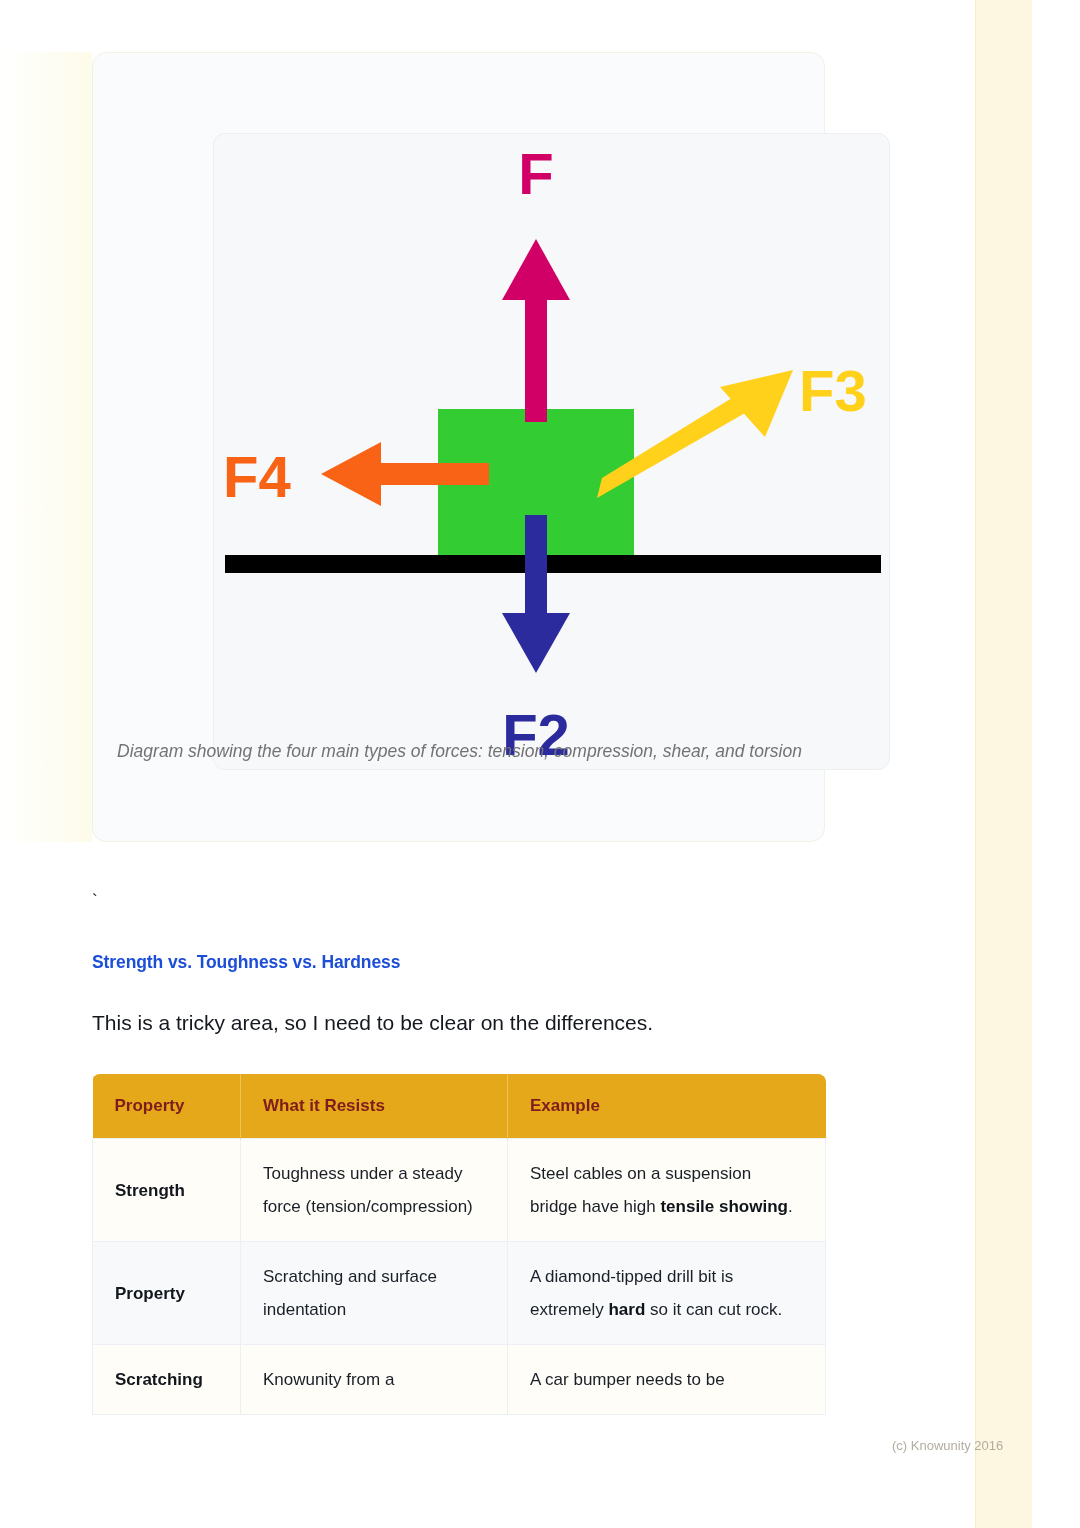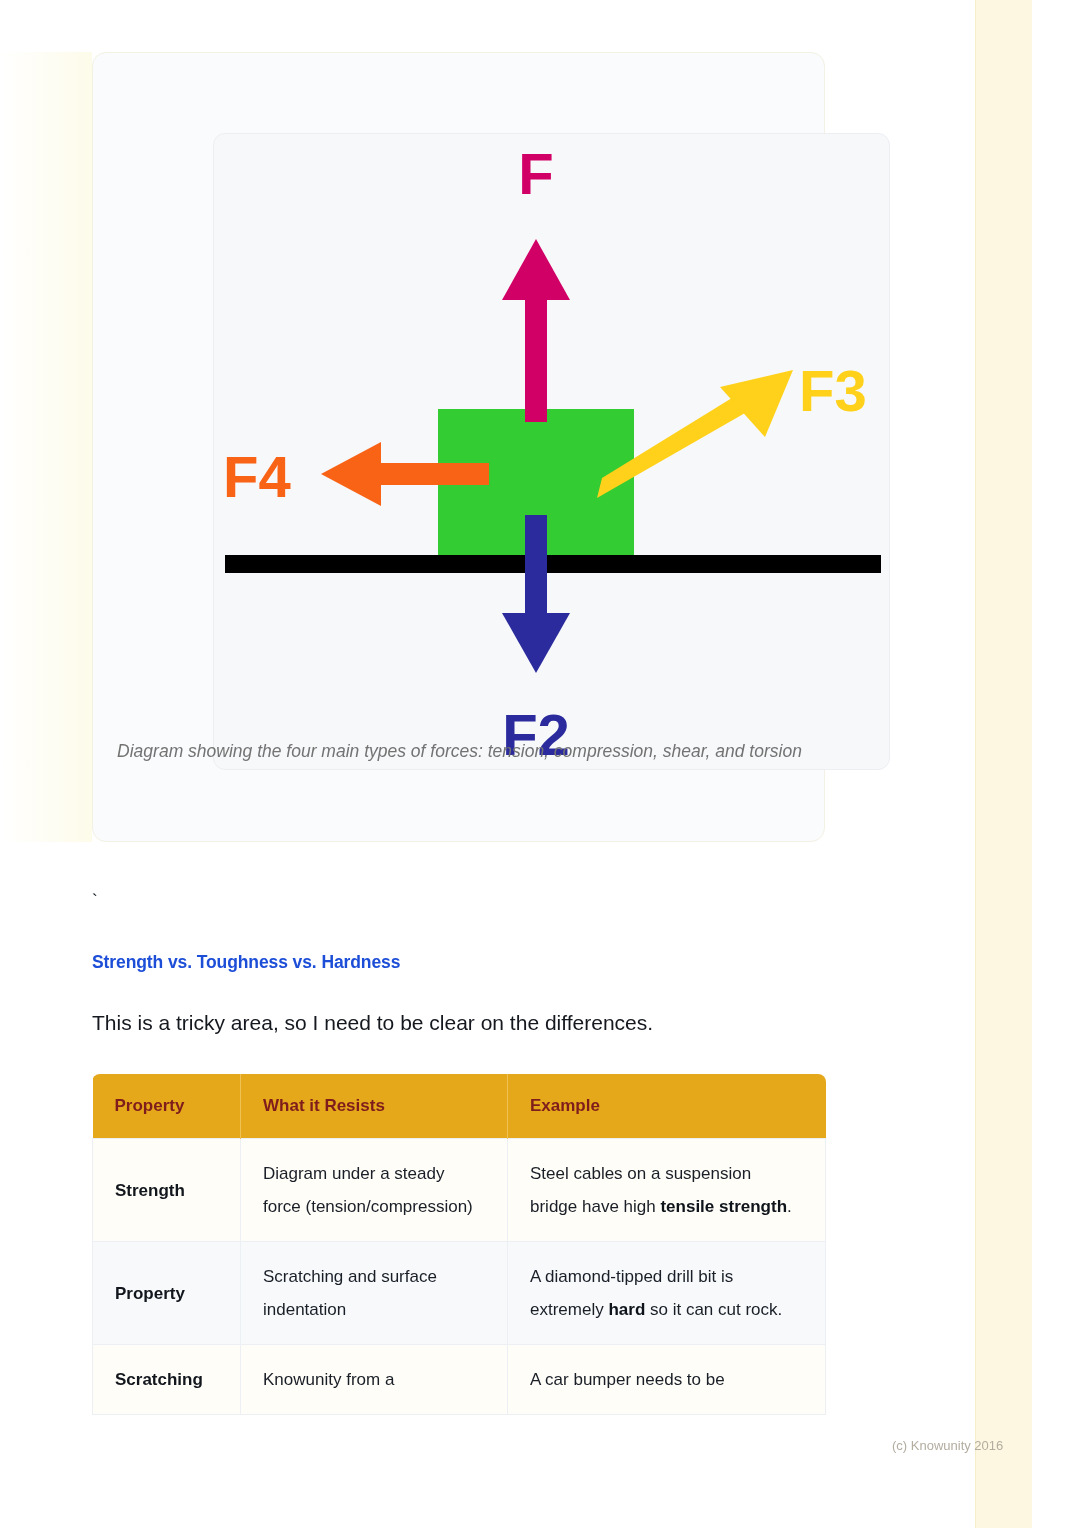--- a/index.html
+++ b/index.html
@@ -232,22 +232,22 @@
     <thead>
       <tr>
         <th>Property</th>
         <th>What it Resists</th>
         <th>Example</th>
       </tr>
     </thead>
     <tbody>
       <tr class="row-odd">
         <td class="prop">Strength</td>
-        <td>Diagram under a steady force (tension/compression)</td>
-        <td><span>Steel cables on a suspension bridge have high </span><b>tensile strength</b><span>.</span></td>
+        <td>Toughness under a steady force (tension/compression)</td>
+        <td><span>Steel cables on a suspension bridge have high </span><b>tensile showing</b><span>.</span></td>
       </tr>
       <tr class="row-even">
         <td class="prop">Property</td>
         <td>Scratching and surface indentation</td>
         <td><span>A diamond-tipped drill bit is extremely </span><b>hard</b><span> so it can cut rock.</span></td>
       </tr>
       <tr class="row-odd">
         <td class="prop">Scratching</td>
         <td>Knowunity from a</td>
         <td><span>A car bumper needs to be</span></td>

